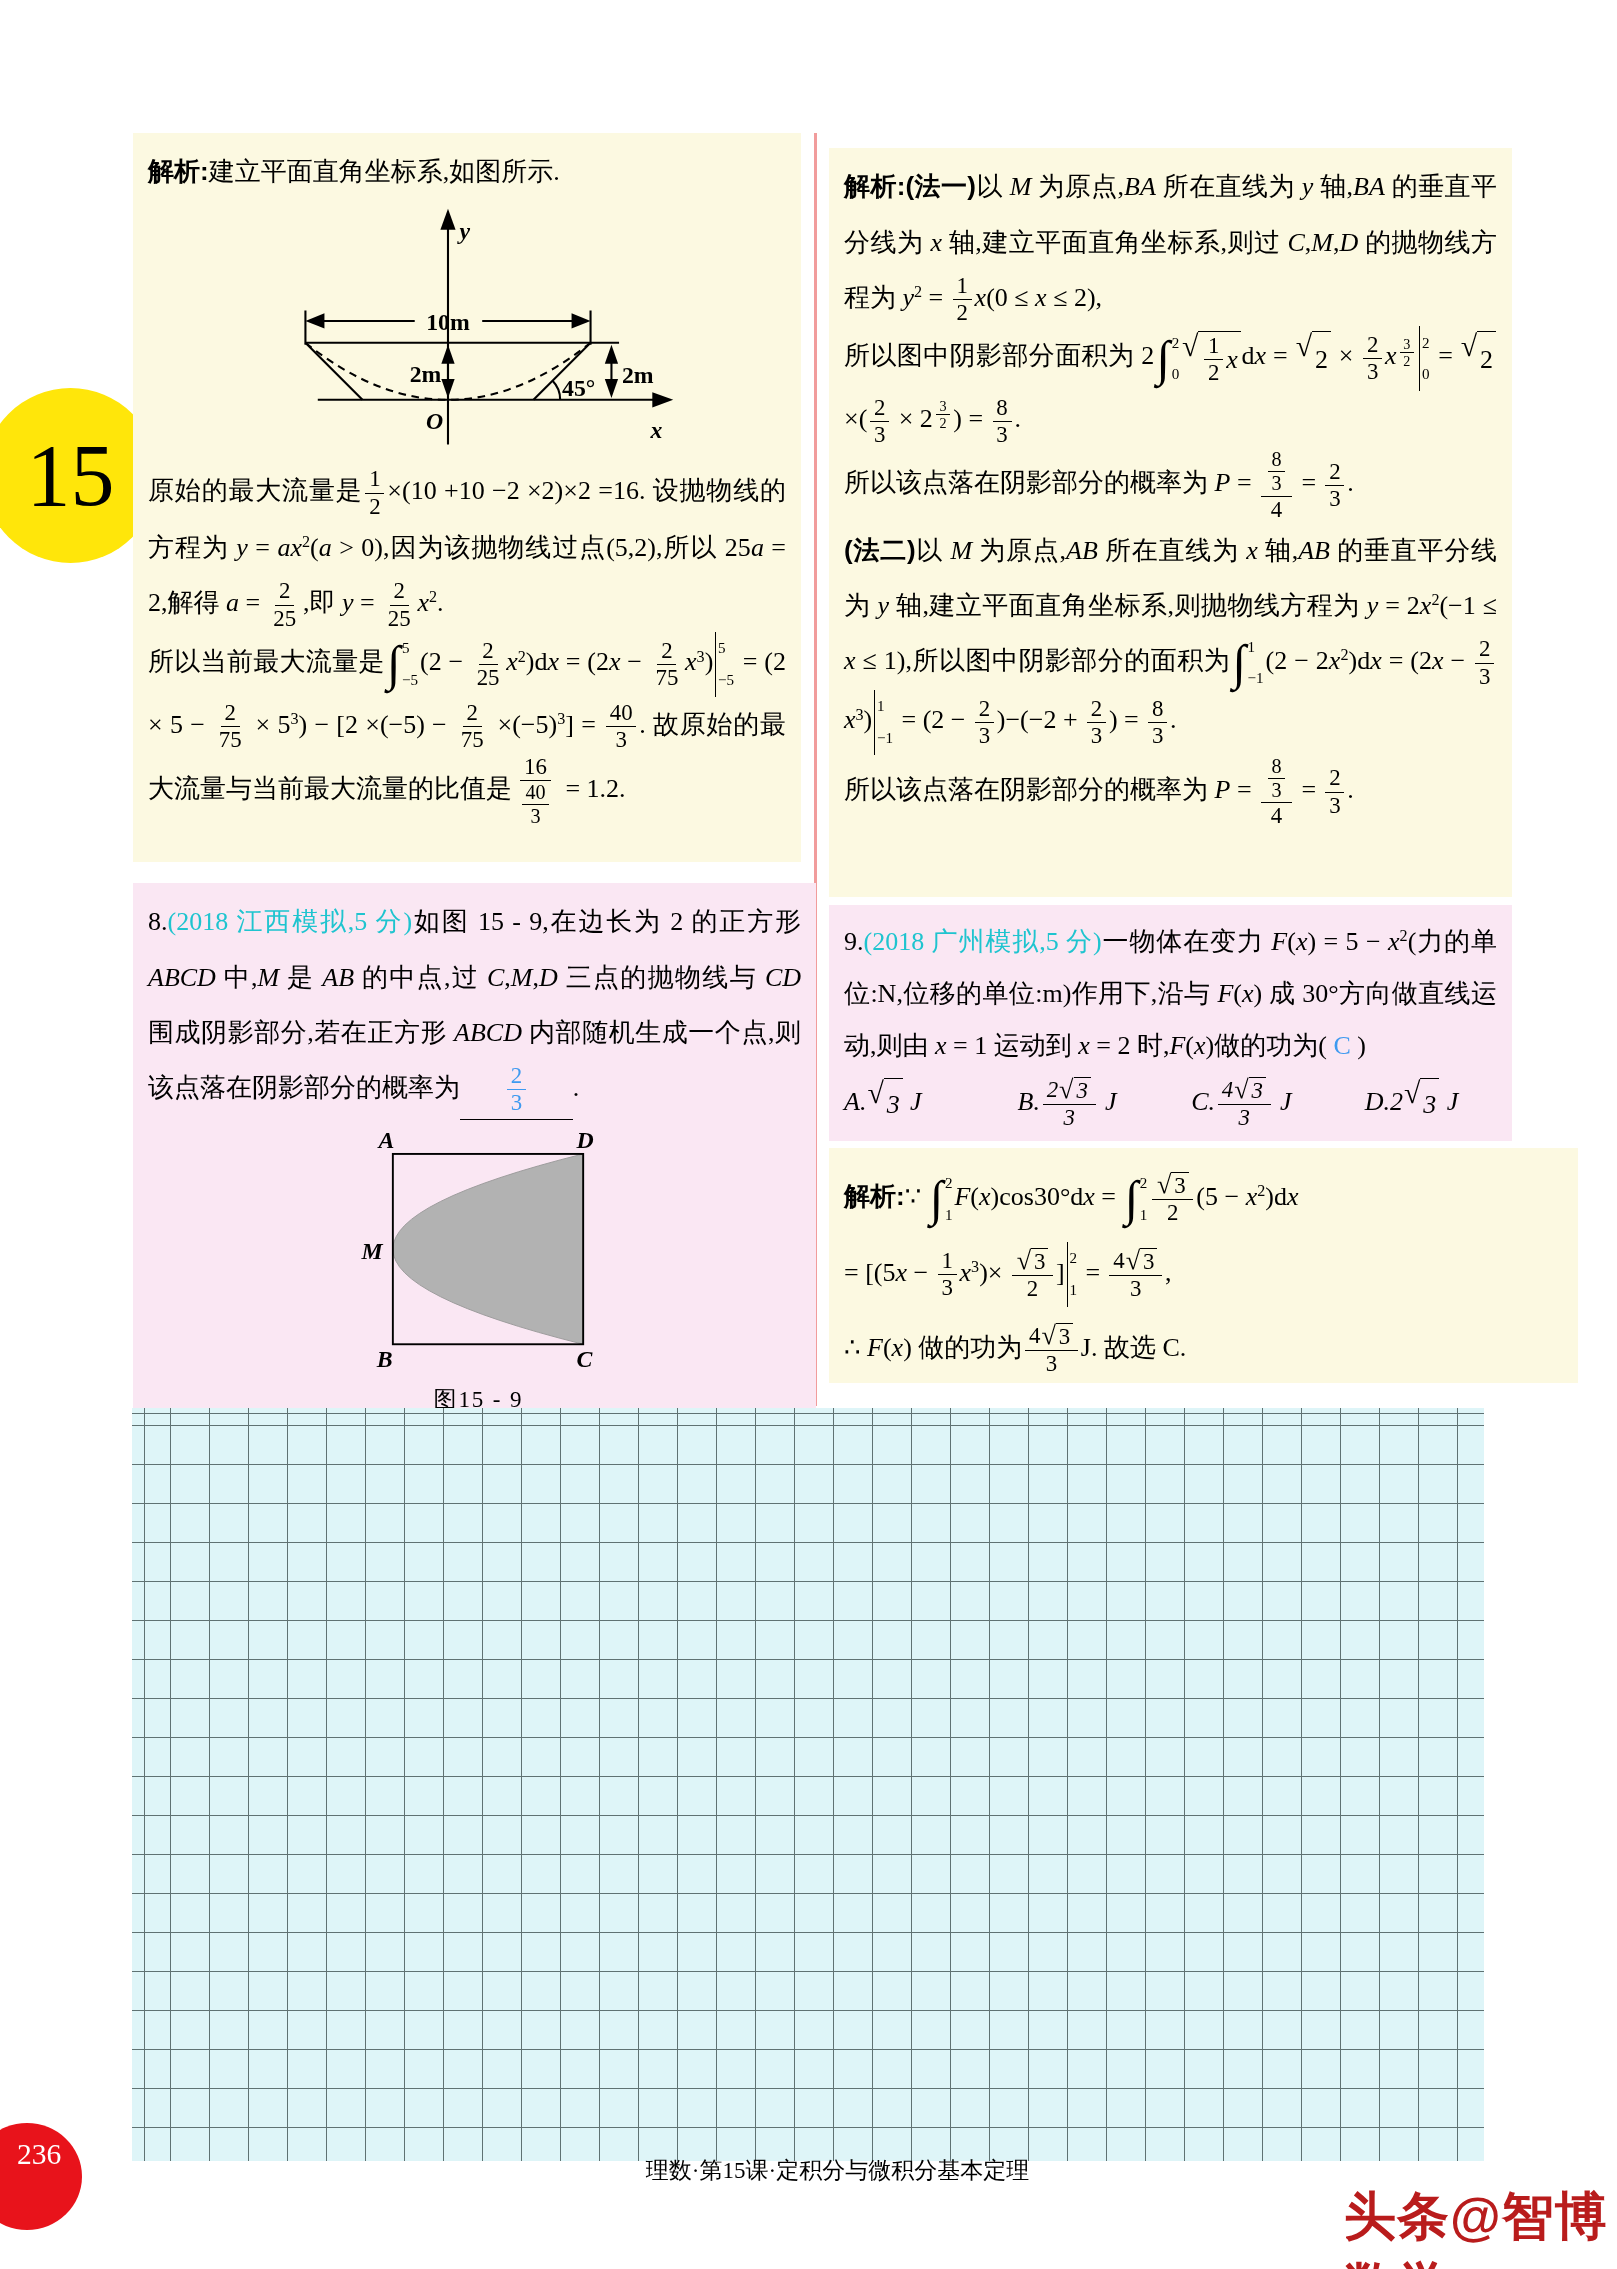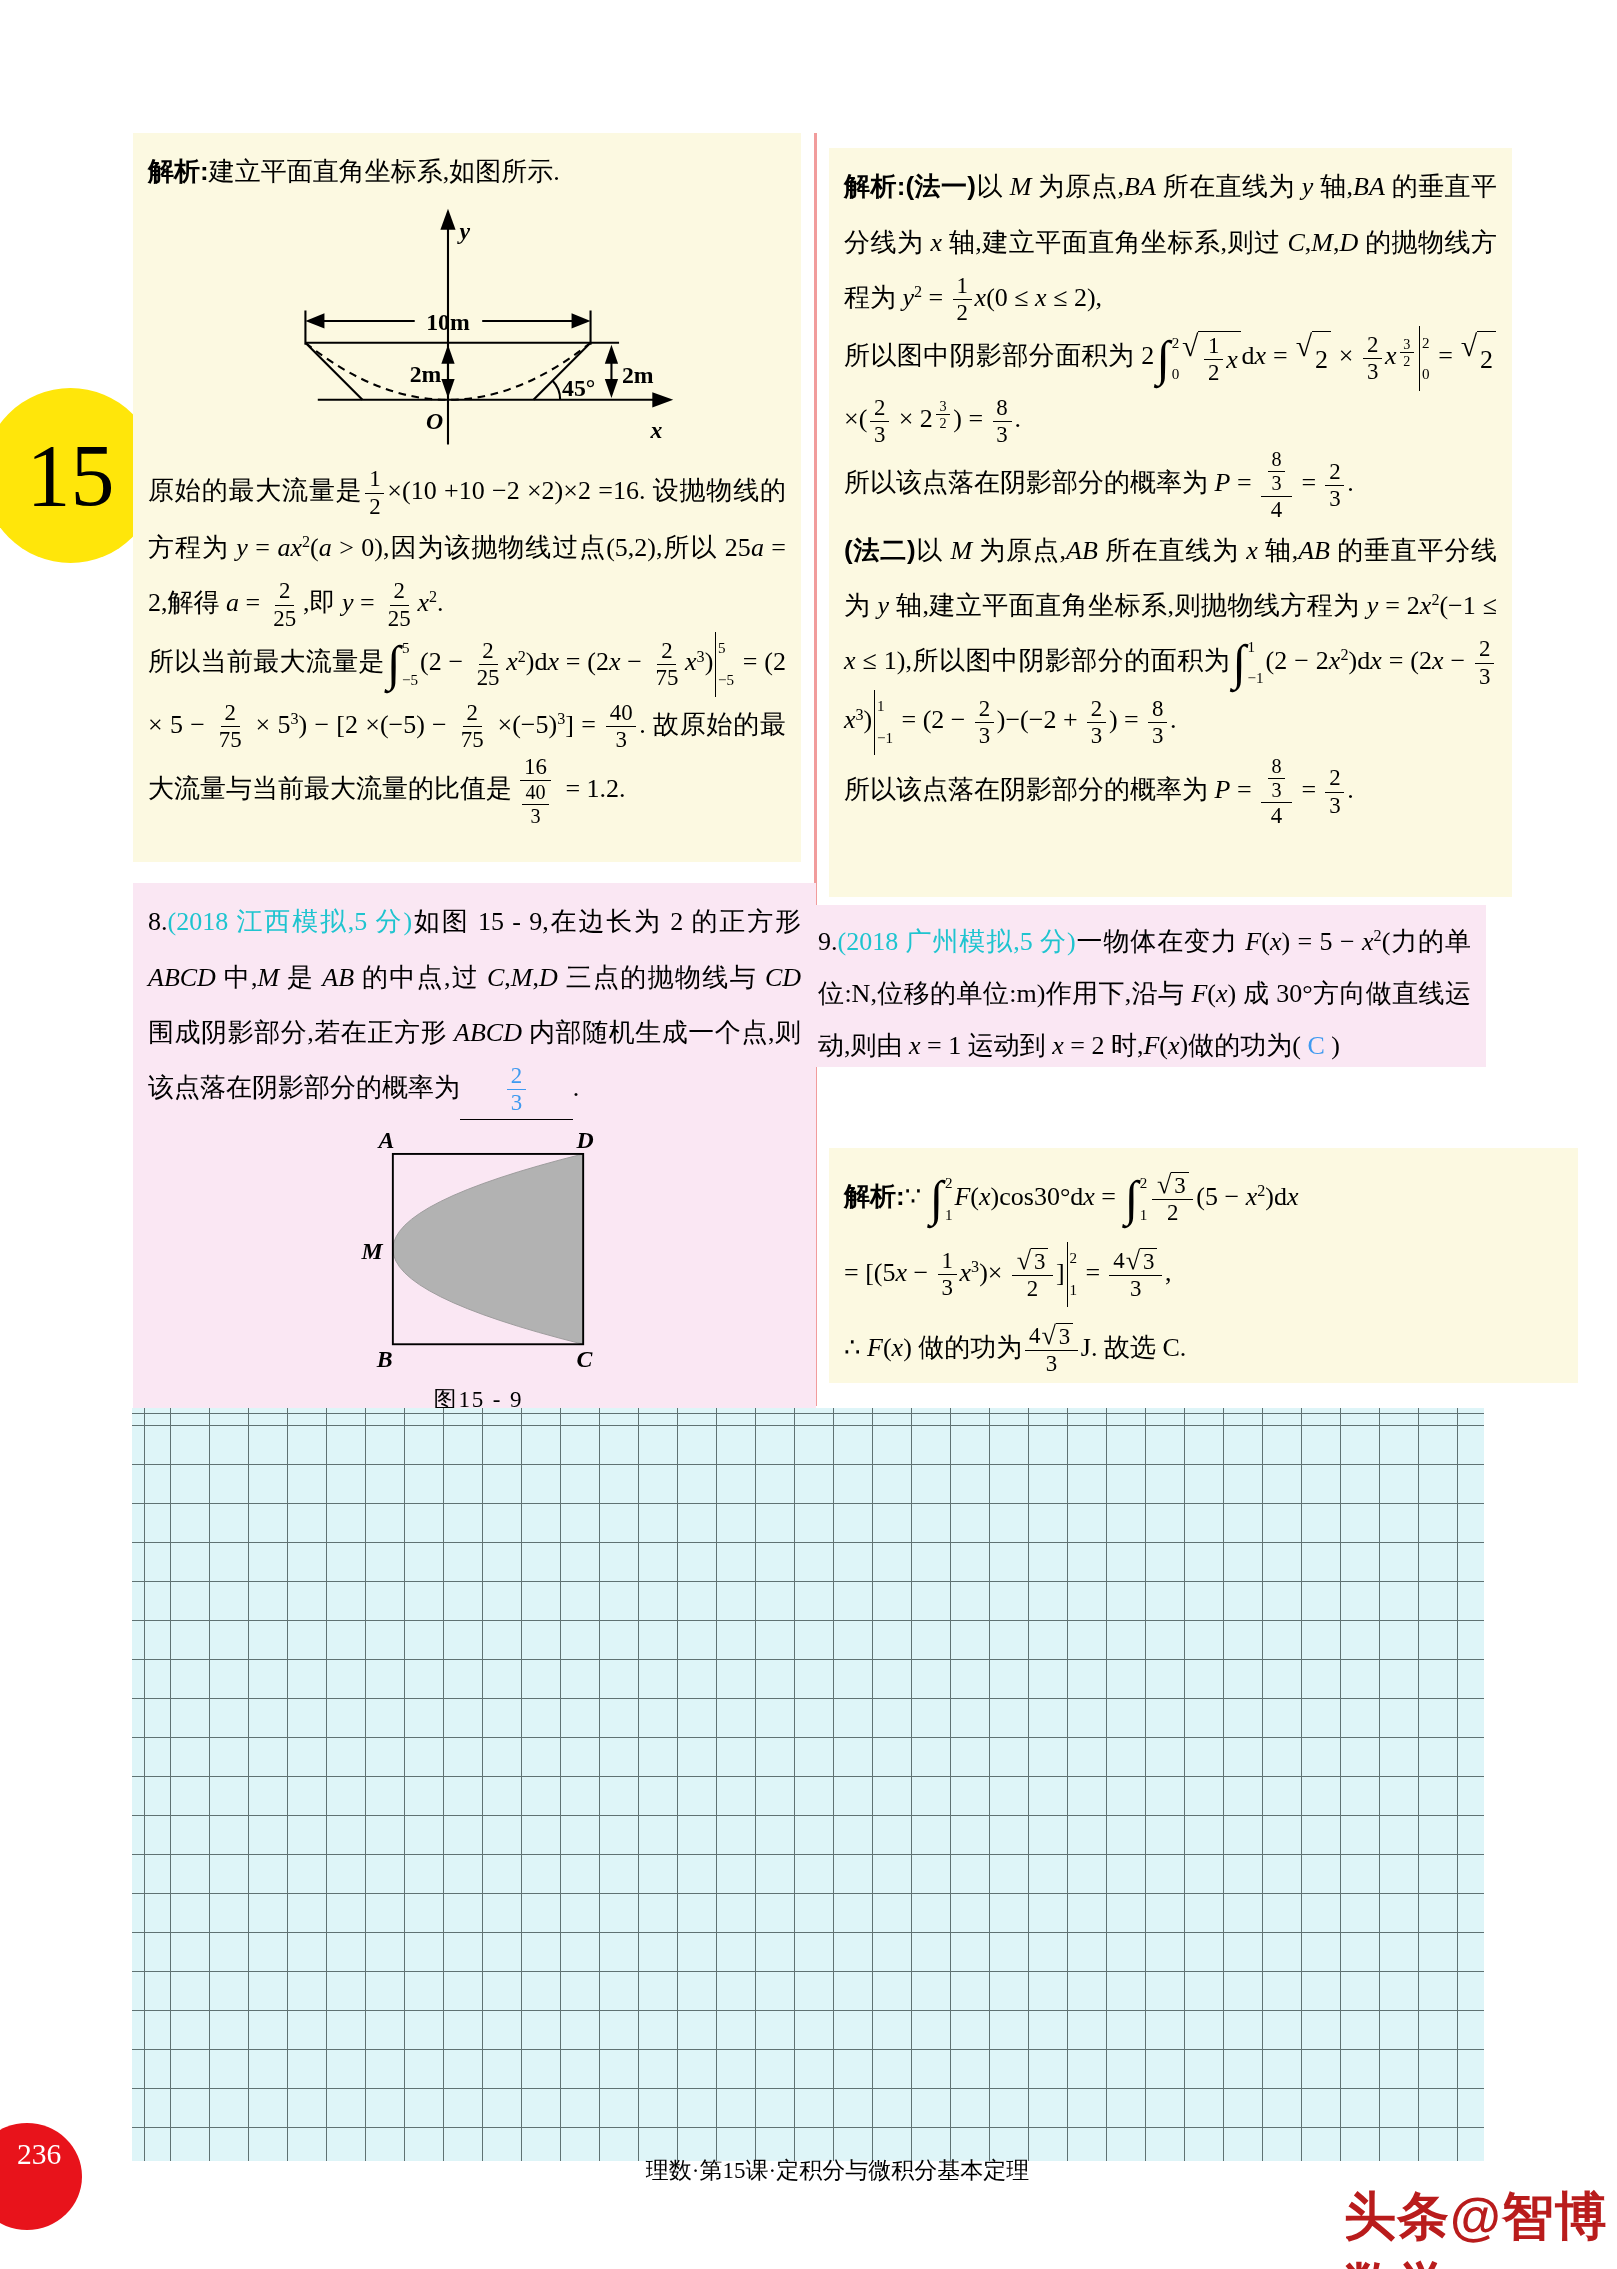--- a/index.html
+++ b/index.html
@@ -6,21 +6,21 @@
   #page{position:relative;width:1618px;height:2269px;background:#ffffff;overflow:hidden;
         font-family:"Liberation Serif","DejaVu Serif",serif;font-size:26px;color:#000;}
 
   .box{position:absolute;box-sizing:border-box;overflow:hidden;padding:11.4px 15px 0 15px;}
   .yellow{background:#fcf9e1;}
   .pink{background:#fae7f3;}
 
   #boxL1{left:133px;top:133px;width:668px;height:729px;}
   #boxL2{left:133px;top:883px;width:683px;height:626px;}
   #boxR1{left:829px;top:133px;width:683px;height:749px;margin-top:15px;}
-  #boxR2{left:803px;top:905px;width:683px;height:162px;}
+  #boxR2{left:829px;top:905px;width:683px;height:236px;}
   #boxR3{left:829px;top:1148px;width:749px;height:235px;}
 
   .divider{position:absolute;left:814px;top:133px;width:2.9px;height:1273px;background:#f19c9c;}
 
   .m{margin:0;line-height:2.12;text-align:justify;}
   #boxR3 .m{line-height:2.9;}
   #boxR2 .m{line-height:2.0;}
 
   .b{font-weight:bold;font-family:"Liberation Sans","DejaVu Sans",sans-serif;}
   .i{font-style:italic;}

